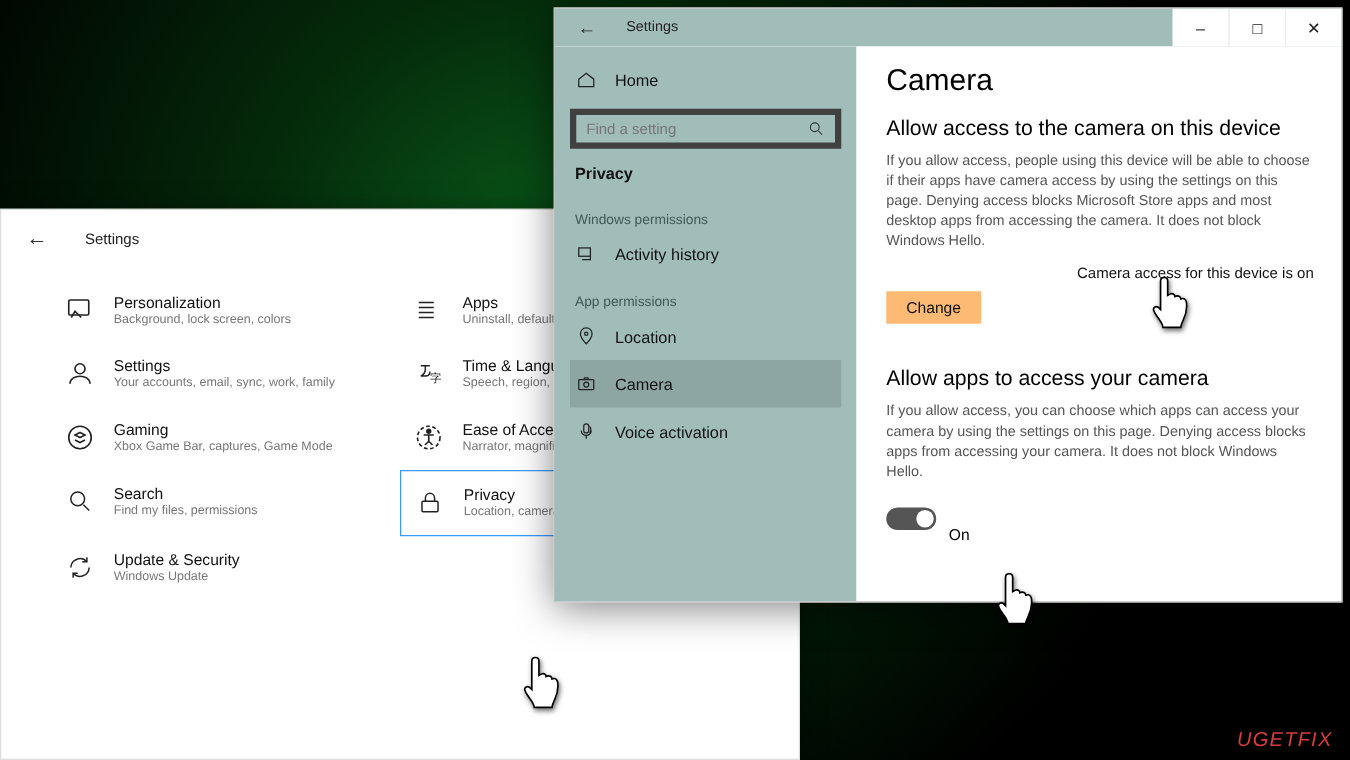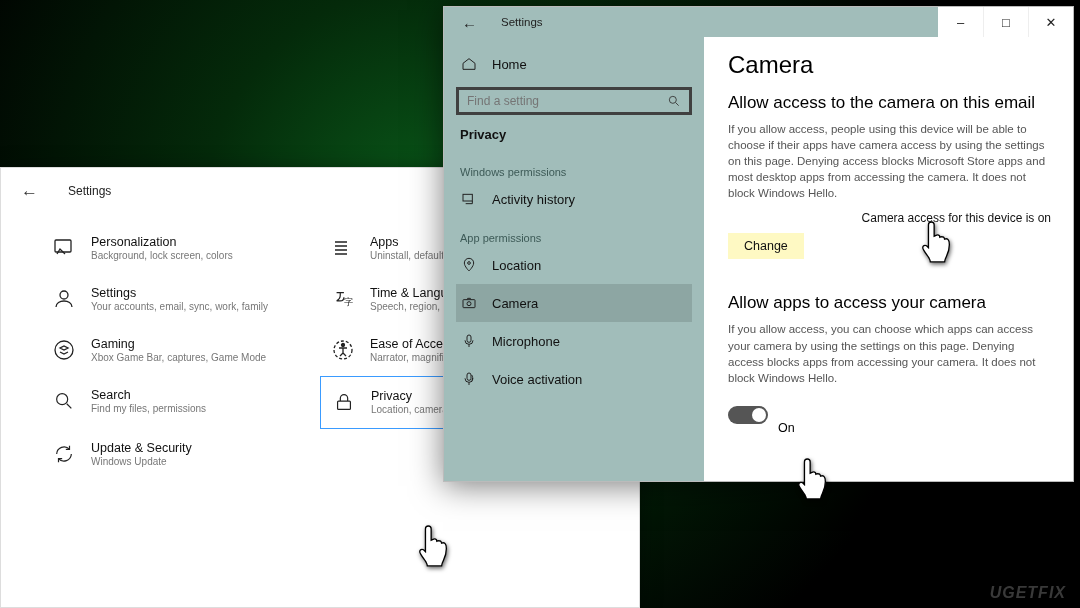--- a/index.html
+++ b/index.html
@@ -20,42 +20,42 @@
   
   .fgwin { position:absolute; left:443px; top:6px; width:631px; height:476px; background:#fff; border:1px solid #bbb; box-shadow:0 4px 30px rgba(0,0,0,.5); display:flex; flex-direction:column; }
   .fgwin .chrome { height:30px; display:flex; align-items:center; padding-left:18px; background:#a1bdba; }
   .fgwin .chrome .back { font-size:15px; color:#222; cursor:pointer; margin-right:24px; }
   .fgwin .chrome .ttl { font-size:11.5px; color:#222; }
   .fgwin .chrome .winbtns { margin-left:auto; display:flex; }
   .fgwin .chrome .wb { width:45px; height:30px; display:flex; align-items:center; justify-content:center; font-size:13px; color:#222; background:#fff; border-left:1px solid #eee; cursor:pointer; }
   .fgwin .chrome .wb:first-of-type{border-left:none;}
   .fgwin .body { flex:1; display:flex; overflow:hidden; }
 
-  .sidebar { width:260px; background:#a1bdba; padding:8px 12px 0 12px; display:flex; flex-direction:column; overflow:hidden; }
+  .sidebar { width:241px; background:#a1bdba; padding:8px 12px 0 12px; display:flex; flex-direction:column; overflow:hidden; }
   .sb-item { display:flex; align-items:center; gap:14px; padding:10px 4px; font-size:13px; color:#111; cursor:pointer; }
   .sb-item .ico { width:18px; height:18px; display:flex; align-items:center; justify-content:center; }
   .sb-item.sel { background:rgba(0,0,0,.12); }
-  .sb-search { display:flex; border:3px solid #404040; padding:4px 8px; margin:4px 0 6px 0; }
+  .sb-search { display:flex; border:5px solid #404040; padding:4px 8px; margin:4px 0 6px 0; }
   .sb-search input { flex:1; border:none; background:transparent; font-size:12px; color:#333; outline:none; }
   .sb-head { font-size:13px; font-weight:600; color:#111; padding:6px 4px 10px; }
   .sb-group { font-size:11px; color:#3d5a57; padding:14px 4px 2px; }
 
   .content { flex:1; padding:14px 22px 0 24px; overflow:hidden; }
   .content h1 { font-size:24px; font-weight:400; margin-bottom:14px; }
   .content h2 { font-size:17px; font-weight:400; margin:6px 0 8px; }
   .content p { font-size:11.5px; color:#555; line-height:1.4; margin-bottom:10px; }
   .statusline { font-size:12px; color:#111; margin:4px 0 8px;text-align:right; }
-  .chgbtn { background:#fef9c3; border:none; padding:6px 16px; font-size:12.5px; color:#111; cursor:pointer; }
+  .chgbtn { background:#fdba74; border:none; padding:6px 16px; font-size:12.5px; color:#111; cursor:pointer; }
   .toggle { display:flex; align-items:center; gap:10px; margin-top:6px; }
   .toggle .track { width:40px; height:18px; border-radius:10px; background:#555; position:relative; cursor:pointer; }
   .toggle .knob { position:absolute; right:2px; top:2px; width:14px; height:14px; border-radius:50%; background:#fff; }
   .toggle .lbl { font-size:12.5px;margin-top:25px; }
 
   .cursor { position:absolute; width:38px; height:50px; pointer-events:none; filter:drop-shadow(1px 2px 2px rgba(0,0,0,.6)); }
-  .watermark { position:absolute; right:14px; bottom:6px; color:#404040; font-size:16px; letter-spacing:1px; font-weight:700; opacity:.9; font-style:italic; }
+  .watermark { position:absolute; right:14px; bottom:6px; color:#ef4444; font-size:16px; letter-spacing:1px; font-weight:400; opacity:.9; font-style:italic; }
   svg { display:block; }
 </style>
 </head>
 <body>
 
 <div class="bgwin">
   <div class="topbar">
     <span class="backarrow">←</span>
     <span class="bgtitle">Settings</span>
   </div>
@@ -230,39 +230,30 @@
               <circle cx="12" cy="13" r="3"></circle>
               <path d="M9 7l1-2h4l1 2"></path>
             </svg>
           </span>
         <span>Camera</span>
       </div>
       <div class="sb-item">
         <span class="ico">
             <svg viewBox="0 0 24 24" width="16" height="16" stroke="#222" fill="none" stroke-width="1.5">
               <rect x="9" y="3" width="6" height="11" rx="3"></rect>
-              <path d="M6 11a6 6 0 0 0 12 0M12 17v4"></path>
-            </svg>
-          </span>
-        <span>Microphone</span>
-      </div>
-      <div class="sb-item">
-        <span class="ico">
-            <svg viewBox="0 0 24 24" width="16" height="16" stroke="#222" fill="none" stroke-width="1.5">
-              <rect x="9" y="3" width="6" height="11" rx="3"></rect>
               <path d="M6 11a6 6 0 0 0 12 0M12 17v4M16 6c2 2 2 6 0 8"></path>
             </svg>
           </span>
         <span>Voice activation</span>
       </div>
     </div>
 
     <div class="content">
       <h1>Camera</h1>
-      <h2>Allow access to the camera on this email</h2>
+      <h2>Allow access to the camera on this device</h2>
       <p>If you allow access, people using this device will be able to choose if their apps have camera access by using the settings on this page. Denying access blocks Microsoft Store apps and most desktop apps from accessing the camera. It does not block Windows Hello.</p>
       <div class="statusline">Camera access for this device is on</div>
       <button class="chgbtn">Change</button>
 
       <h2 style="margin-top:34px">Allow apps to access your camera</h2>
       <p>If you allow access, you can choose which apps can access your camera by using the settings on this page. Denying access blocks apps from accessing your camera. It does not block Windows Hello.</p>
       <div class="toggle">
         <div class="track">
             <div class="knob"></div>
           </div>

